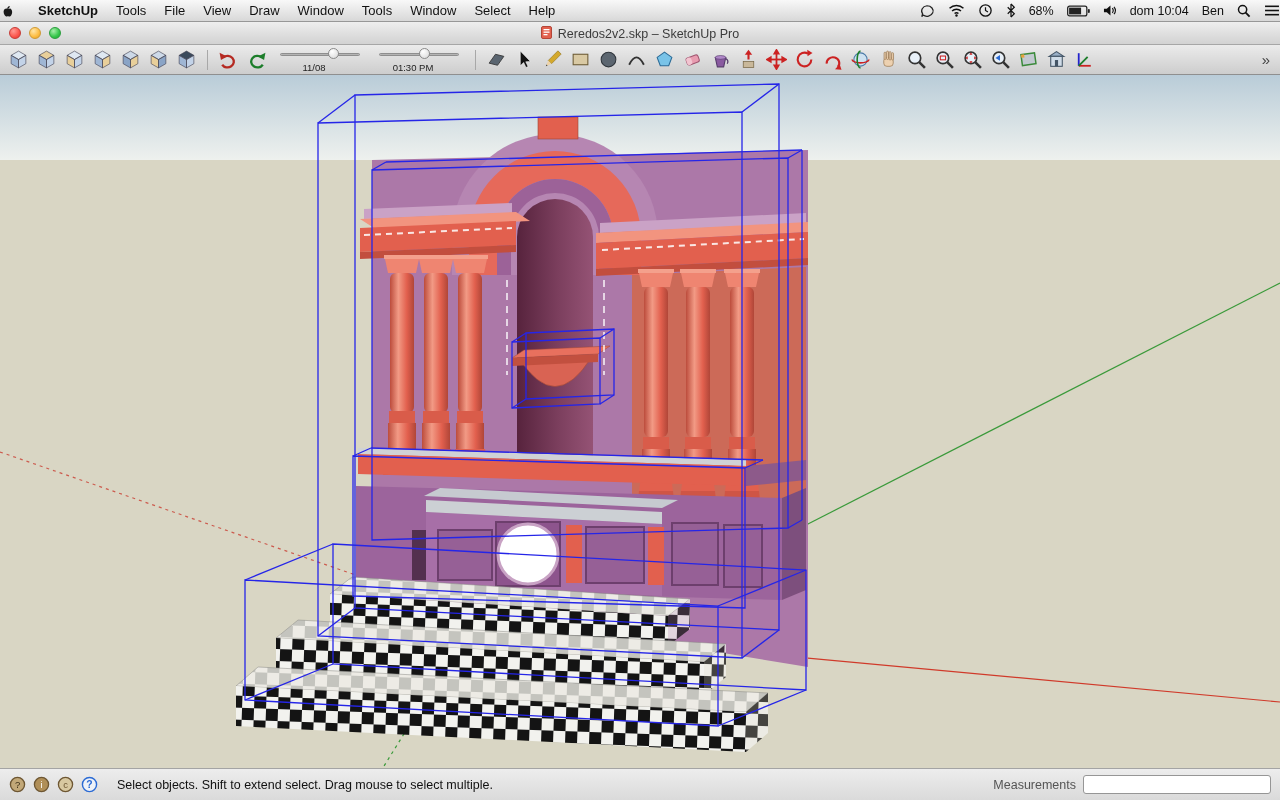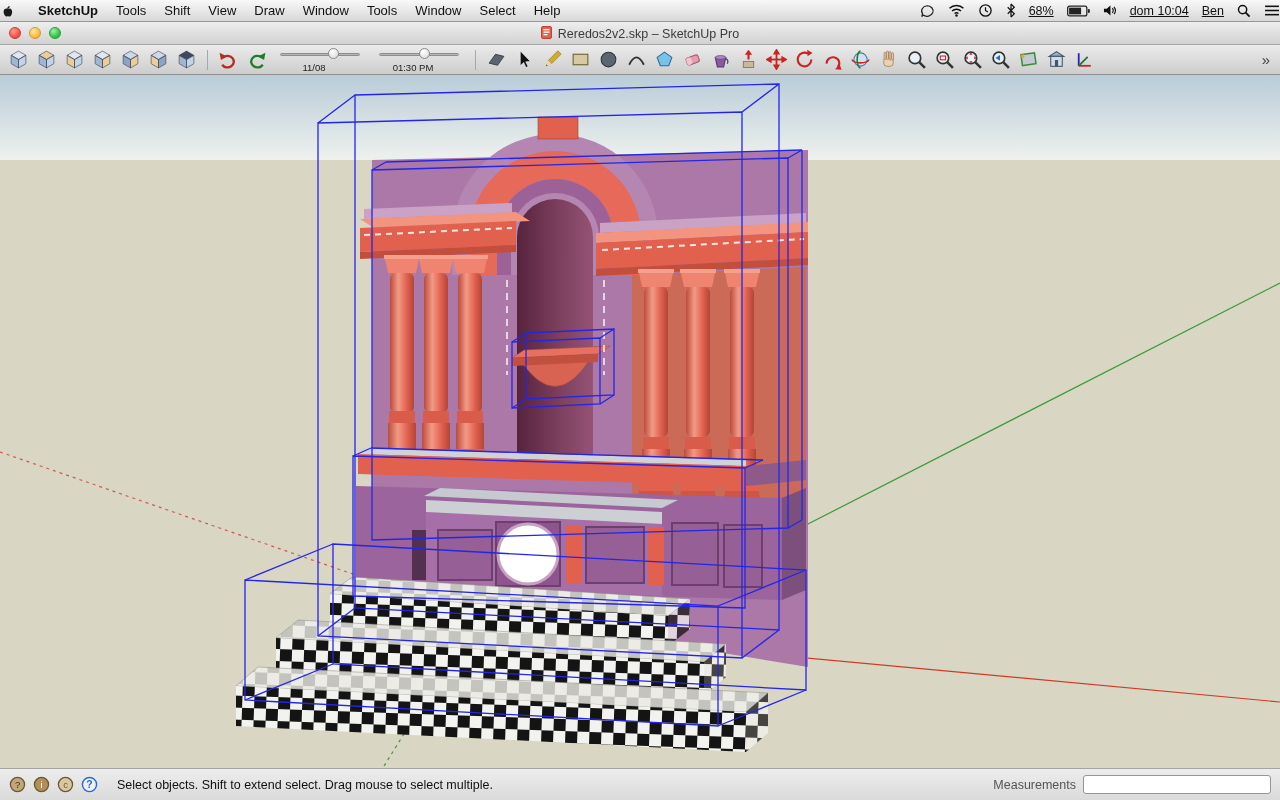--- a/index.html
+++ b/index.html
@@ -8,21 +8,21 @@
 
   
   .menubar { height:22px; display:flex; align-items:center; gap:0;
     background:linear-gradient(#f8f8f8,#d8d8d8); border-bottom:1px solid #979797;
     padding:0 0; font-size:13px; color:#111; }
   .menubar .apple { display:flex; align-items:center; margin-right:14px; cursor:default; }
   .menubar .mi { padding:0 9px; line-height:22px; }
   .menubar .mi.app { font-weight:bold; }
   .mright { margin-left:auto; display:flex; align-items:center; gap:13px; font-size:12.5px; }
   .mright .micon { display:flex; align-items:center; }
-  .mright .mtxt { color:#111;text-decoration:underline; }
+  .mright .mtxt { color:#111; }
 
   
   .titlebar { position:relative; height:23px; background:linear-gradient(#eeeeee,#d2d2d2);
     border-bottom:1px solid #a6a6a6; }
   .lights { position:absolute; left:9px; top:5px; display:flex; gap:8px; }
   .light { width:12px; height:12px; border-radius:50%; }
   .light.red { background:radial-gradient(circle at 35% 30%, #ff9a93,#fb544b 60%,#d8362e); border:1px solid #c63b36;}
   .light.yellow { background:radial-gradient(circle at 35% 30%, #ffe6a8,#fdbc40 60%,#de9c28); border:1px solid #cf9a34;}
   .light.green { background:radial-gradient(circle at 35% 30%, #a8eeab,#34c649 60%,#1fa637); border:1px solid #2a9e3c;}
   .wtitle { position:absolute; left:0; right:0; top:0; height:23px; display:flex;
@@ -63,21 +63,21 @@
 <div class="screen">
 
   <div class="menubar">
     <span class="apple">
       <svg width="15" height="16" viewBox="0 0 18 18">
           <path fill="#1a1a1a" d="M12.3,5.9c-1,0-1.8.6-2.3.6s-1.3-.6-2.2-.6C6,5.9,4.3,7.3,4.3,10c0,2.9,2,5.6,3.2,5.6.7,0,1-.45,2-.45s1.2.45,2,.45c1.2,0,3.1-2.7,3.1-5.5C14.6,7.3,12.7,5.9,12.3,5.9z M10.9,5.3c.5-.6.9-1.5.8-2.4-.8,0-1.7.5-2.2,1.2-.5.55-.9,1.45-.75,2.3C9.6,6.5,10.4,5.95,10.9,5.3z"></path>
         </svg>
     </span>
     <span class="mi app">SketchUp</span>
     <span class="mi">Tools</span>
-    <span class="mi">Shift</span>
+    <span class="mi">File</span>
     <span class="mi">View</span>
     <span class="mi">Draw</span>
     <span class="mi">Window</span>
     <span class="mi">Tools</span>
     <span class="mi">Window</span>
     <span class="mi">Select</span>
     <span class="mi">Help</span>
 
     <div class="mright">
       <span class="micon">

